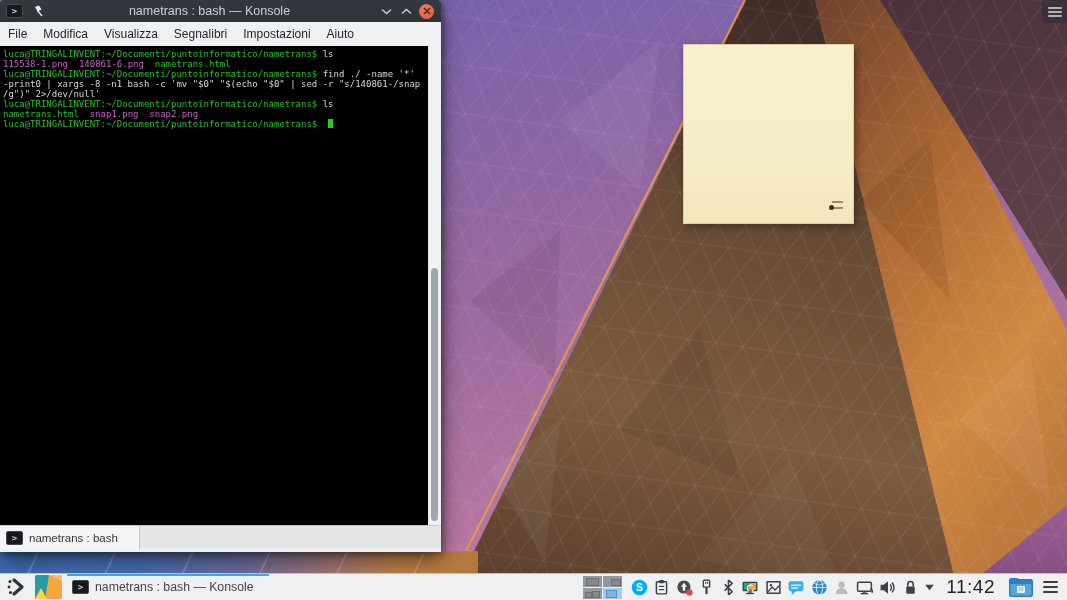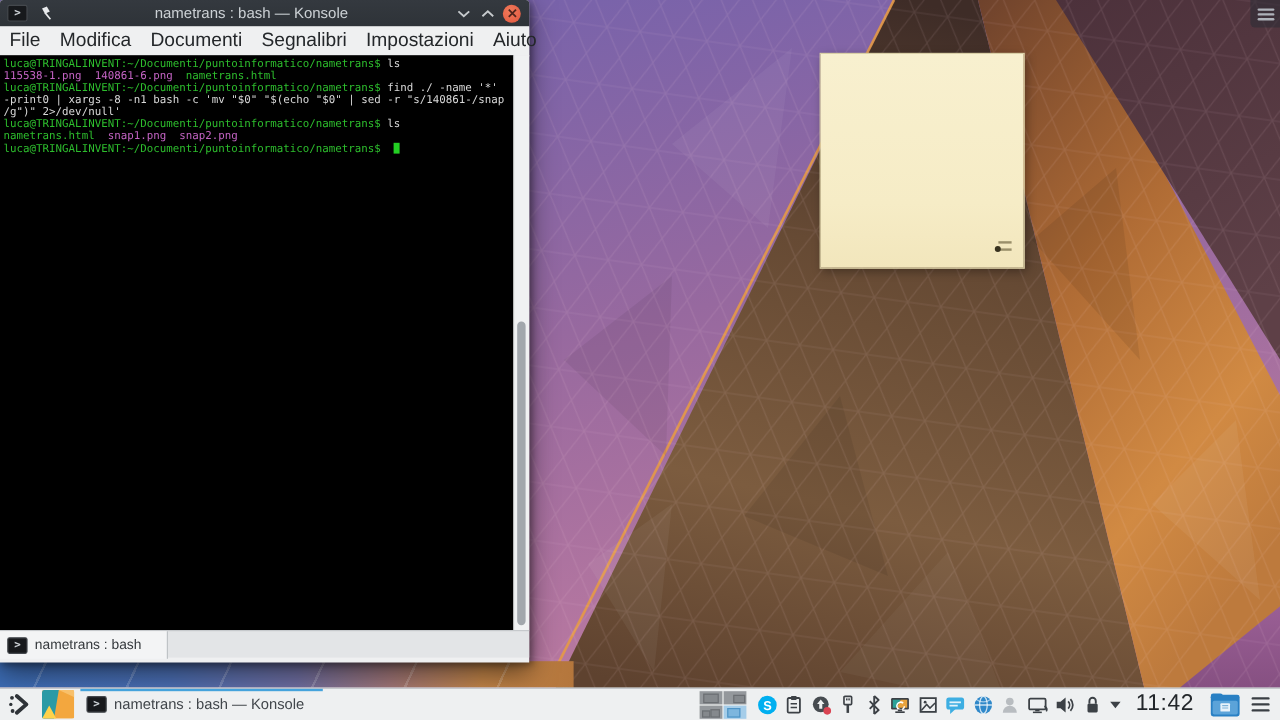--- a/index.html
+++ b/index.html
@@ -36,21 +36,21 @@
   .konsole-mini{width:17px;height:14px;background:#17191c;border:1px solid #44484d;border-radius:2px;
                 color:#cdd2d6;font:bold 9px/13px "DejaVu Sans Mono",monospace;text-align:center;flex:0 0 auto;box-sizing:border-box;}
   .pin{margin-left:8px;flex:0 0 auto;}
   .wtitle{flex:1;text-align:center;font-size:12.5px;color:#ccd1d5;
           white-space:nowrap;overflow:hidden;}
   .winbtn{flex:0 0 auto;width:17px;height:17px;display:flex;align-items:center;justify-content:center;margin-left:3px;}
   .closebtn{width:15px;height:15px;border-radius:50%;background:radial-gradient(circle at 40% 35%,#f07a5a,#e2563e);
             display:flex;align-items:center;justify-content:center;}
 
   .menubar{height:24px;display:flex;align-items:center;background:#eff0f1;border-bottom:1px solid #e2e4e6;}
-  .menu-item{padding:0 8px;font-size:16px;color:#24272a;}
+  .menu-item{padding:0 8px;font-size:12px;color:#24272a;}
 
   .term{position:absolute;top:46px;left:0;width:428px;height:479px;background:#000;
         padding:3px 0 0 3px;box-sizing:border-box;cursor:text;}
   .tline{font:9px/10px "DejaVu Sans Mono",monospace;white-space:pre;}
   .cursor{display:inline-block;width:5px;height:9px;vertical-align:-1px;margin-left:5px;}
 
   .scrolltrack{position:absolute;top:46px;left:428px;width:13px;height:479px;background:#f0f1f2;border-left:1px solid #e6e8e9;box-sizing:border-box;}
   .scrollhandle{position:absolute;left:2px;top:222px;width:7px;height:253px;background:#a2a7ac;border-radius:4px;}
 
   .tabbar{position:absolute;top:525px;left:0;width:441px;height:23px;background:#e3e5e7;
@@ -172,21 +172,21 @@
           <svg width="8" height="8" viewBox="0 0 8 8">
               <path d="M1 1 L7 7 M7 1 L1 7" stroke="#50241c" stroke-width="1.5"></path>
             </svg>
         </div>
       </div>
     </div>
 
     <div class="menubar">
       <span class="menu-item">File</span>
       <span class="menu-item">Modifica</span>
-      <span class="menu-item">Documenti</span>
+      <span class="menu-item">Visualizza</span>
       <span class="menu-item">Segnalibri</span>
       <span class="menu-item">Impostazioni</span>
       <span class="menu-item">Aiuto</span>
     </div>
 
     <div class="term">
         <div class="tline"><span style="color: rgb(45, 189, 45);">luca@TRINGALINVENT:~/Documenti/puntoinformatico/nametrans$</span><span style="color: rgb(216, 216, 216);"> ls</span></div>
         <div class="tline"><span style="color: rgb(194, 99, 194);">115538-1.png</span><span style="color: rgb(216, 216, 216);">  </span><span style="color: rgb(194, 99, 194);">140861-6.png</span><span style="color: rgb(216, 216, 216);">  </span><span style="color: rgb(45, 189, 45);">nametrans.html</span></div>
         <div class="tline"><span style="color: rgb(45, 189, 45);">luca@TRINGALINVENT:~/Documenti/puntoinformatico/nametrans$</span><span style="color: rgb(216, 216, 216); text-align: right;"> find ./ -name '*'</span></div>
         <div class="tline"><span style="color: rgb(216, 216, 216);">-print0 | xargs -8 -n1 bash -c 'mv "$0" "$(echo "$0" | sed -r "s/140861-/snap</span></div>

